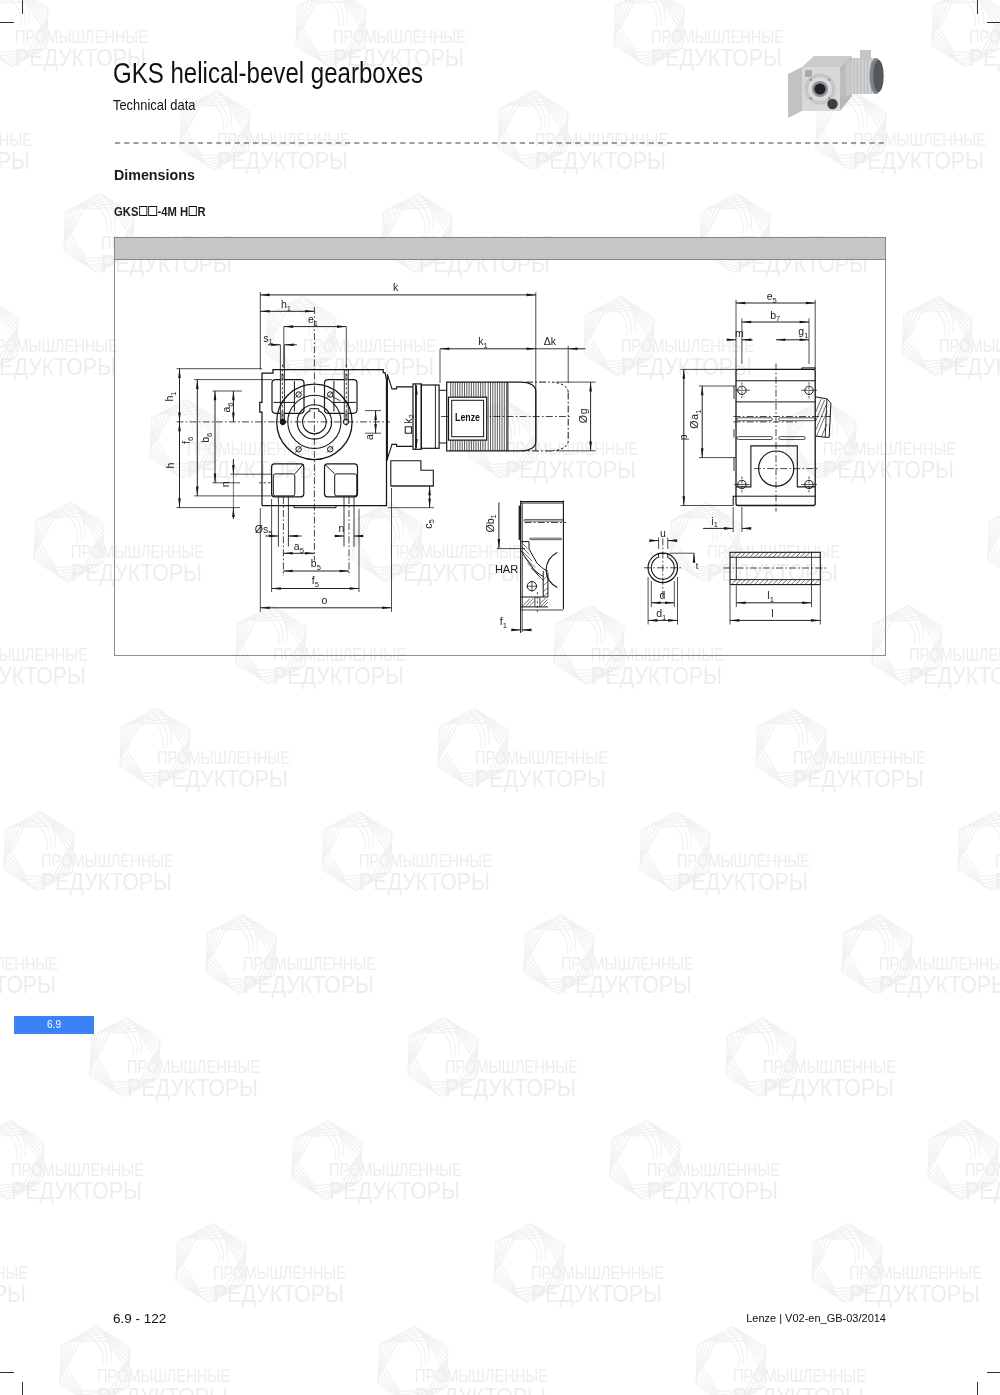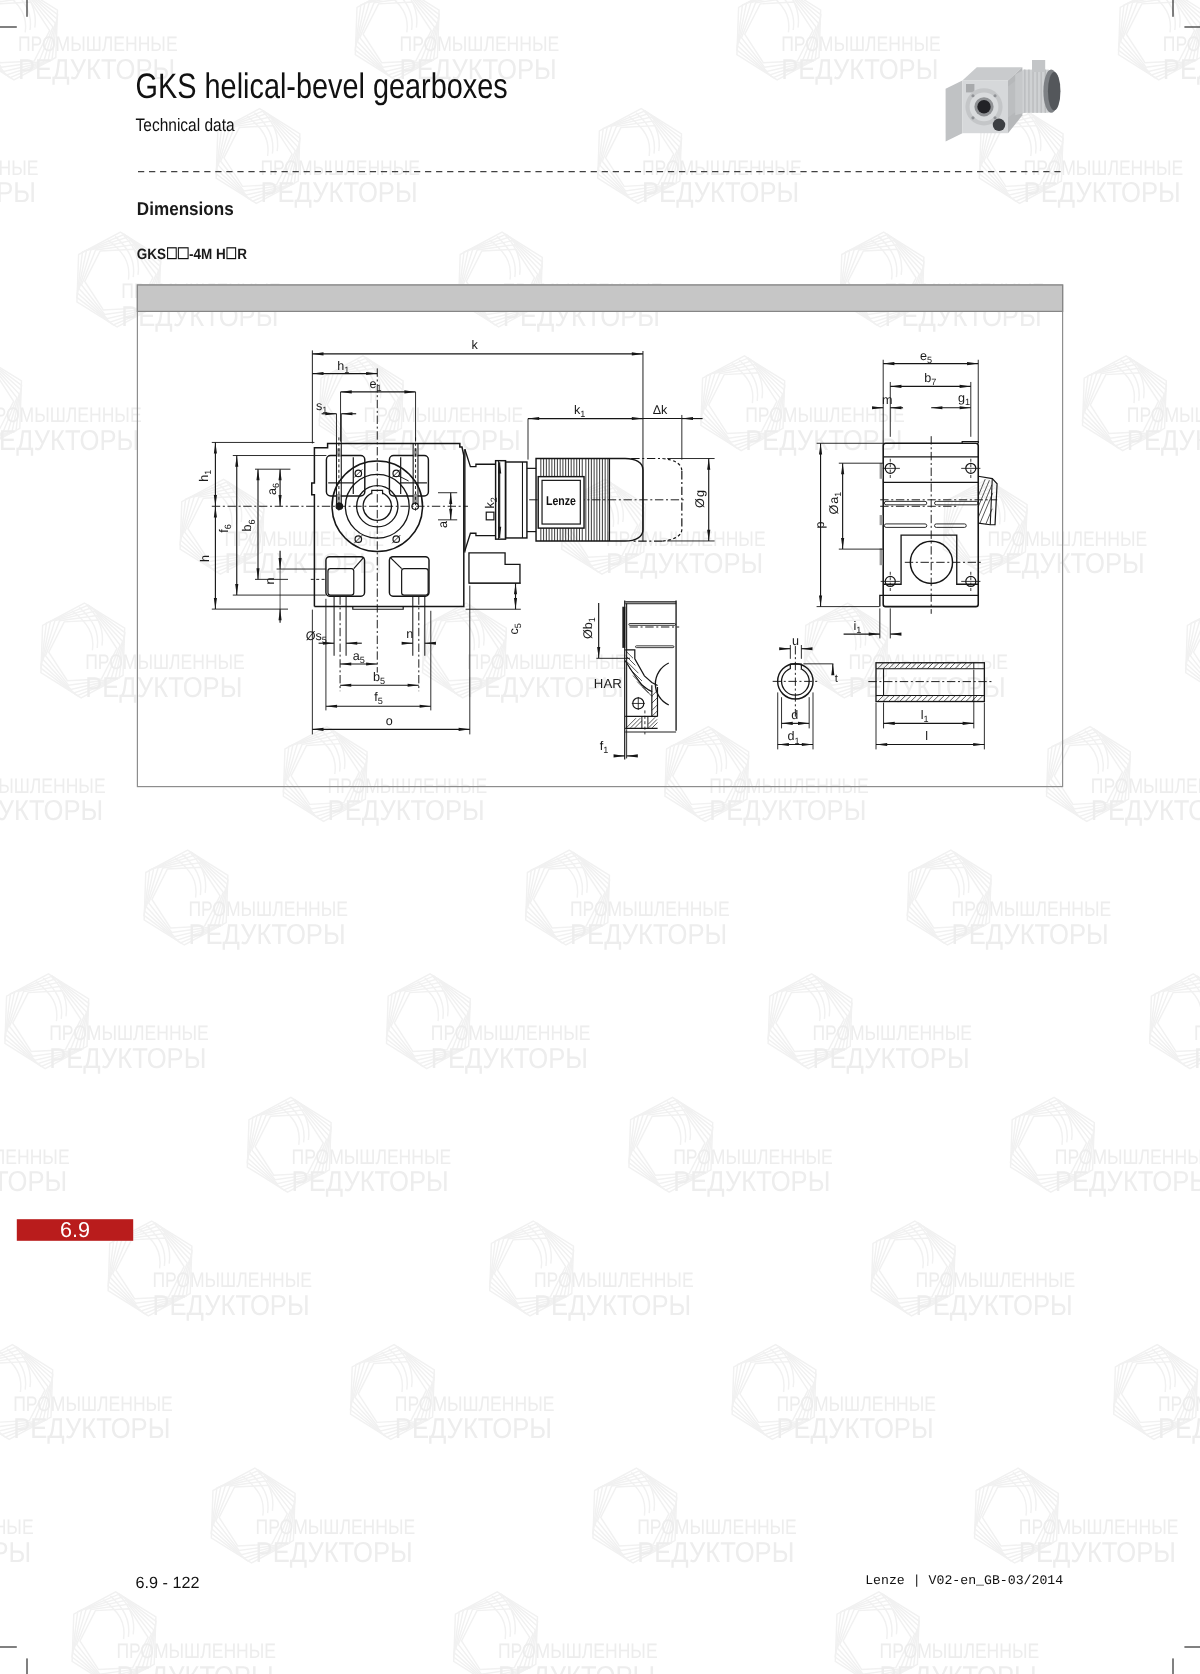--- a/index.html
+++ b/index.html
@@ -7,24 +7,24 @@
   font-family:"Liberation Sans",sans-serif;color:#1a1a1a;}
 .abs{position:absolute;}
 #title{left:113px;top:56px;font-size:29.5px;color:#111;
   transform:scaleX(.815);transform-origin:left top;white-space:nowrap;}
 #subtitle{left:113px;top:96px;font-size:15px;color:#111;transform:scaleX(.86);transform-origin:left top;}
 #dimh{left:114px;top:166px;font-size:15.5px;font-weight:bold;transform:scaleX(.92);transform-origin:left top;}
 #gkslab{left:114px;top:204.5px;font-size:12.5px;font-weight:bold;transform:scaleX(.9);transform-origin:left top;white-space:nowrap;}
 .sq{display:inline-block;width:7.6px;height:7.6px;border:1.4px solid #111;margin:0 .5px -0.5px .5px;}
 #drawbox{left:114px;top:237px;width:772px;height:419px;border:1px solid #8d8d8d;box-sizing:border-box;}
 #graybar{left:114px;top:237px;width:772px;height:23px;background:#c6c6c6;border:1px solid #868686;box-sizing:border-box;}
-#tab69{left:14px;top:1016px;width:97px;height:18px;background:#b91c1c;color:#fff;
-  font-size:18px;text-align:center;line-height:18px;}
+#tab69{left:14px;top:1016px;width:80px;height:18px;background:#3b82f6;color:#fff;
+  font-size:10px;text-align:center;line-height:18px;}
 #pgnum{left:113px;top:1311px;font-size:13.5px;color:#111;text-align:center;}
-#docref{right:114px;top:1312px;font-size:11px;color:#111;font-family:Liberation Mono, monospace;}
+#docref{right:114px;top:1312px;font-size:11px;color:#111;}
 .crop{position:absolute;background:#2e2e2e;}
 </style>
 </head>
 <body>
 <div id="page">
 <svg class="abs" style="left:0;top:0" width="1000" height="1395" viewBox="0 0 1000 1395">
 <defs>
         <g id="wmhex" fill="none" stroke="#f1f1f1" stroke-width="1.2">
           <path d="M37.4,0.5 L70.9,21.5 L69.5,60.9 L34.6,79.5 L1.1,58.5 L2.5,19.1 Z"></path>
           <path d="M40.6,2.3 L71.0,25.2 L66.3,62.9 L31.4,77.7 L1.0,54.8 L5.7,17.1 Z"></path>

